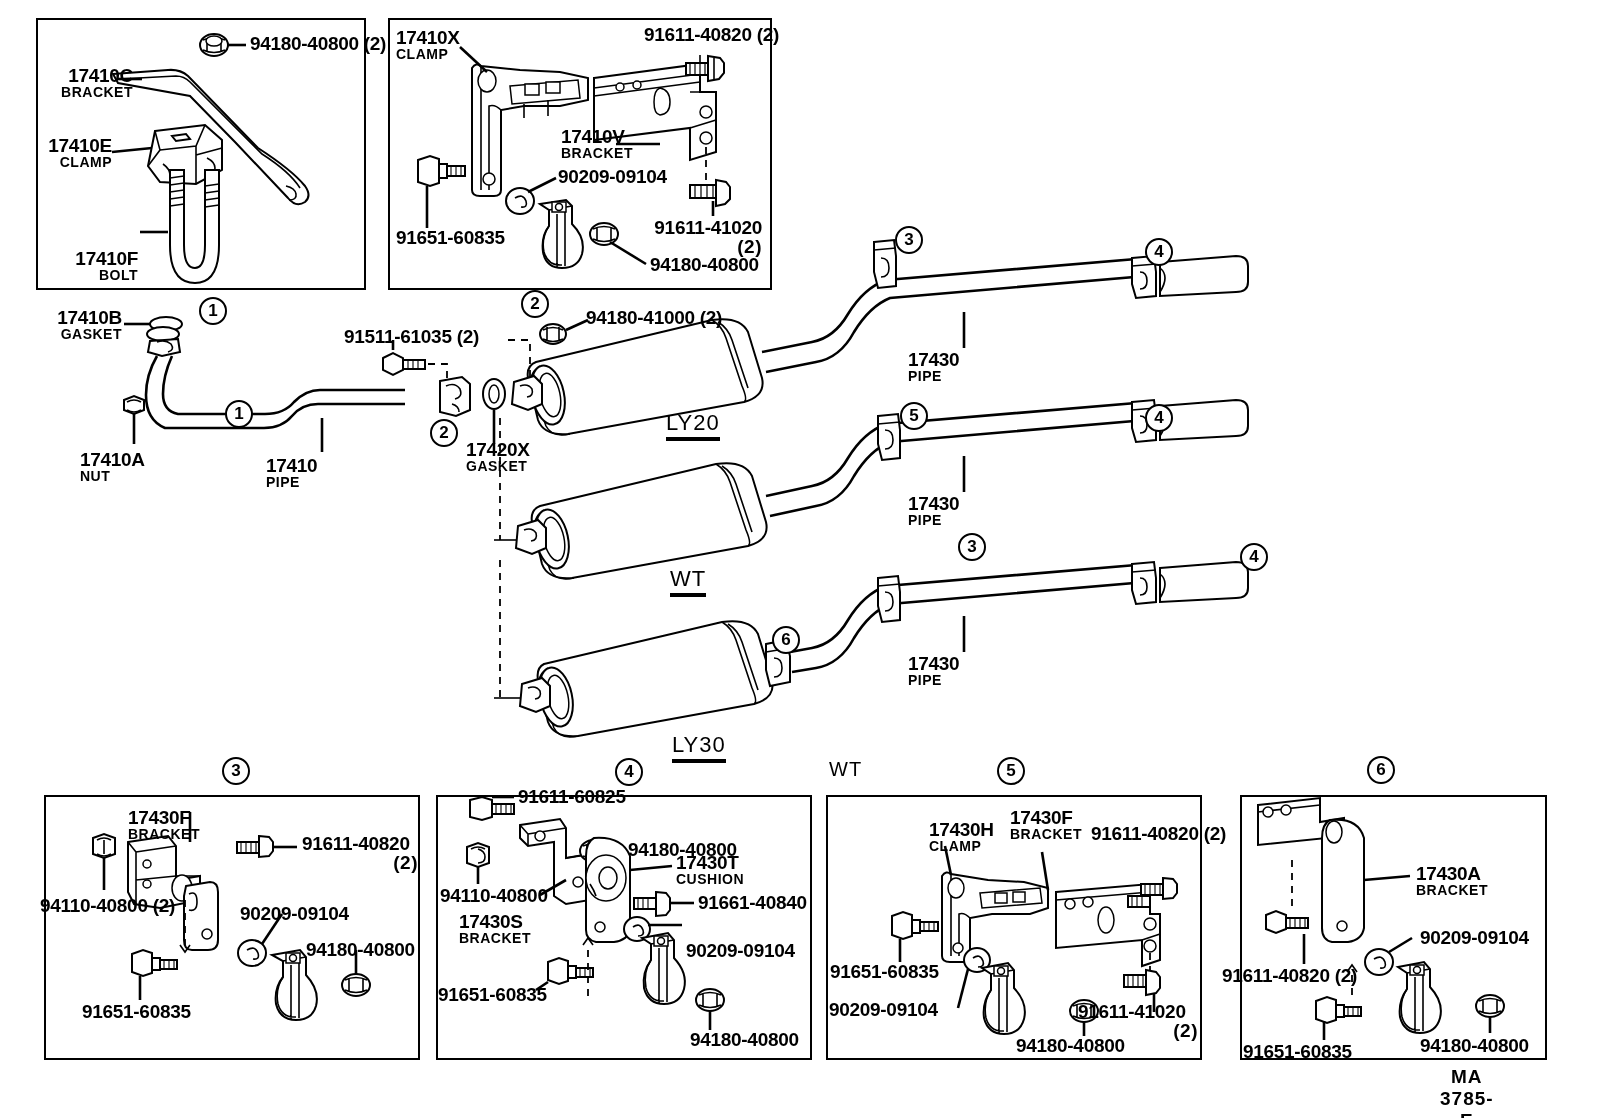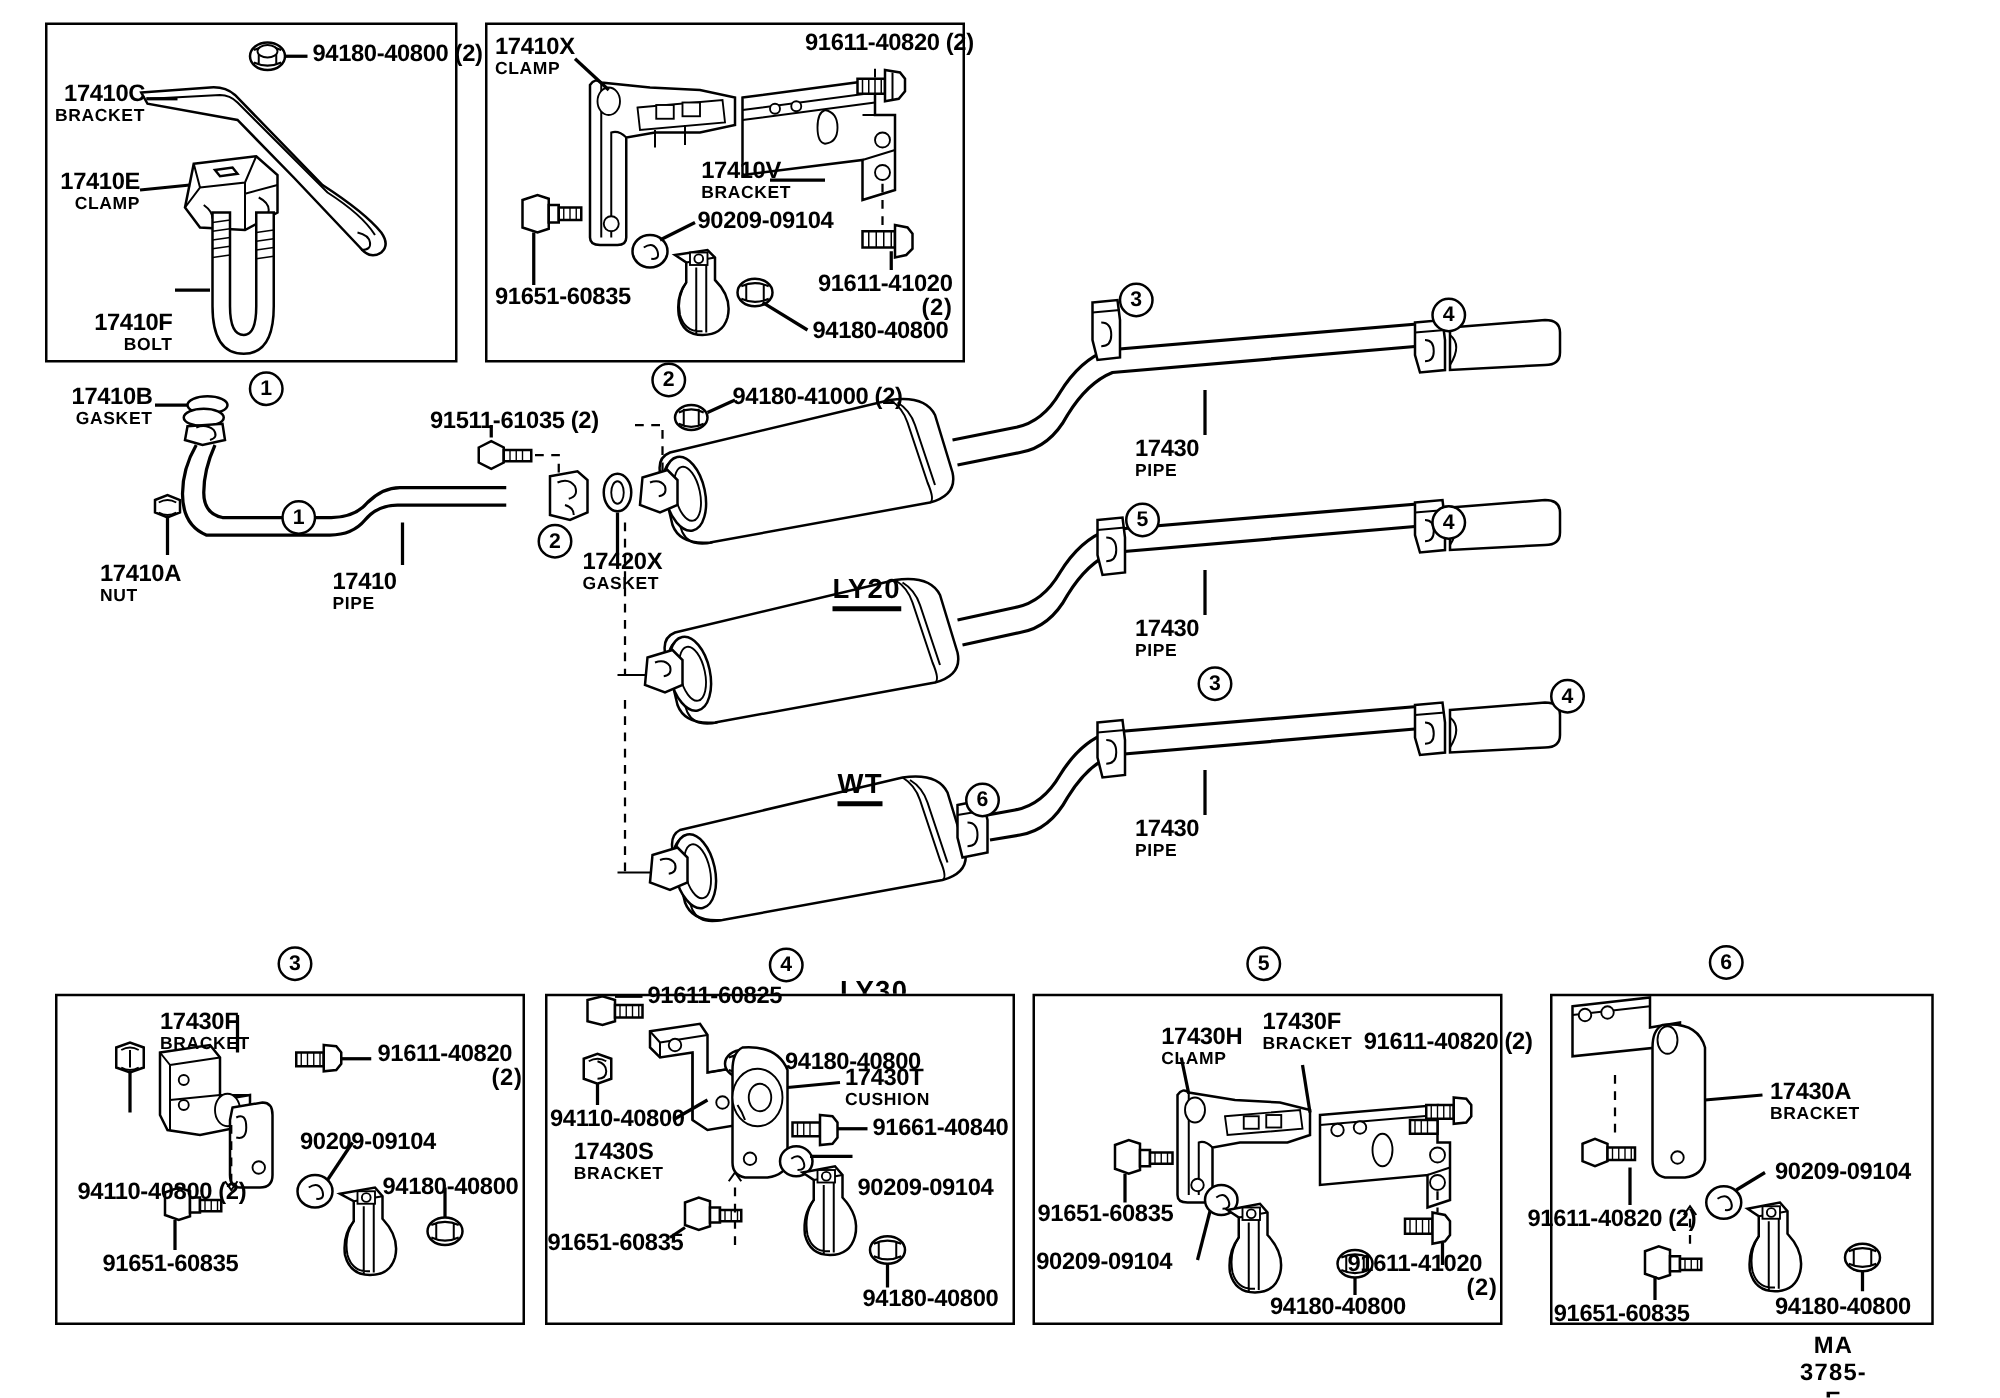--- a/index.html
+++ b/index.html
@@ -8,21 +8,21 @@
   #root{position:absolute;left:0;top:0;width:1444px;height:1118px;}
   .pnl{position:absolute;border:2px solid #000;background:#fff;box-sizing:border-box;}
   .lbl{position:absolute;white-space:nowrap;line-height:1.02;}
   .pn{font-size:19px;font-weight:700;letter-spacing:-.3px;}
   .pn .sub{display:block;font-size:14px;font-weight:700;letter-spacing:.5px;}
   .pn.r{text-align:right;}
   .pn.c{text-align:left;}
   .num{position:absolute;width:28px;height:28px;border:2px solid #000;border-radius:50%;
        display:flex;align-items:center;justify-content:center;font-size:17px;font-weight:700;
        background:#fff;box-sizing:border-box;}
-  .variant{position:absolute;font-size:22px;font-weight:700;letter-spacing:1px;white-space:nowrap;margin-top:48px;}
+  .variant{position:absolute;font-size:22px;font-weight:400;letter-spacing:1px;white-space:nowrap;}
   .variant.ul{border-bottom:4px solid #000;padding-bottom:1px;}
   .footer{position:absolute;font-size:19px;font-weight:700;letter-spacing:1px;}
   svg{position:absolute;left:0;top:0;overflow:visible;}
   .ln{stroke:#000;stroke-width:1.6;fill:none;}
   .ln3{stroke:#000;stroke-width:2.6;fill:none;}
   .lnd{stroke:#000;stroke-width:1.8;fill:none;stroke-dasharray:7 6;}
   .fillw{fill:#fff;stroke:#000;stroke-width:2;}
   .fillw1{fill:#fff;stroke:#000;stroke-width:1.5;}
 </style>
 </head>
@@ -68,21 +68,21 @@
       <line x1="205" y1="200" x2="219" y2="198"></line>
         <line x1="205" y1="207" x2="219" y2="205"></line>
     </g>
     <line class="ln3" x1="140" y1="232" x2="168" y2="232"></line>
     <line class="ln3" x1="112" y1="152" x2="152" y2="148"></line>
   </svg>
 
   <div class="lbl pn" style="left:250px;top:34px;">
     <span>94180-40800 (2)</span>
   </div>
-  <div class="lbl pn r" style="left:0px;top:66px;width:116px;">
+  <div class="lbl pn r" style="left:0px;top:66px;width:116px;padding-left:17px;">
     <span>17410C</span>
     <span class="sub">BRACKET</span>
   </div>
   <div class="lbl pn r" style="left:0px;top:136px;width:112px;">
     <span>17410E</span>
     <span class="sub">CLAMP</span>
   </div>
   <div class="lbl pn r" style="left:0px;top:220px;width:138px;margin-top:29px;">
     <span>17410F</span>
     <span class="sub">BOLT</span>
@@ -440,21 +440,21 @@
   </svg>
 
   <div class="lbl pn c" style="left:128px;top:808px;width:120px;">
     <span>17430F</span>
     <span class="sub">BRACKET</span>
   </div>
   <div class="lbl pn" style="left:302px;top:834px;">
     <span>91611-40820</span>
     <span class="sub" style="font-size:19px;text-align:right;display:block;width:116px;">(2)</span>
   </div>
-  <div class="lbl pn" style="left:62px;top:896px;margin-top:48px;">
+  <div class="lbl pn" style="left:40px;top:896px;">
     <span>94110-40800 (2)</span>
   </div>
   <div class="lbl pn" style="left:240px;top:904px;">
     <span>90209-09104</span>
   </div>
   <div class="lbl pn" style="left:306px;top:940px;">
     <span>94180-40800</span>
   </div>
   <div class="lbl pn" style="left:82px;top:1002px;">
     <span>91651-60835</span>

